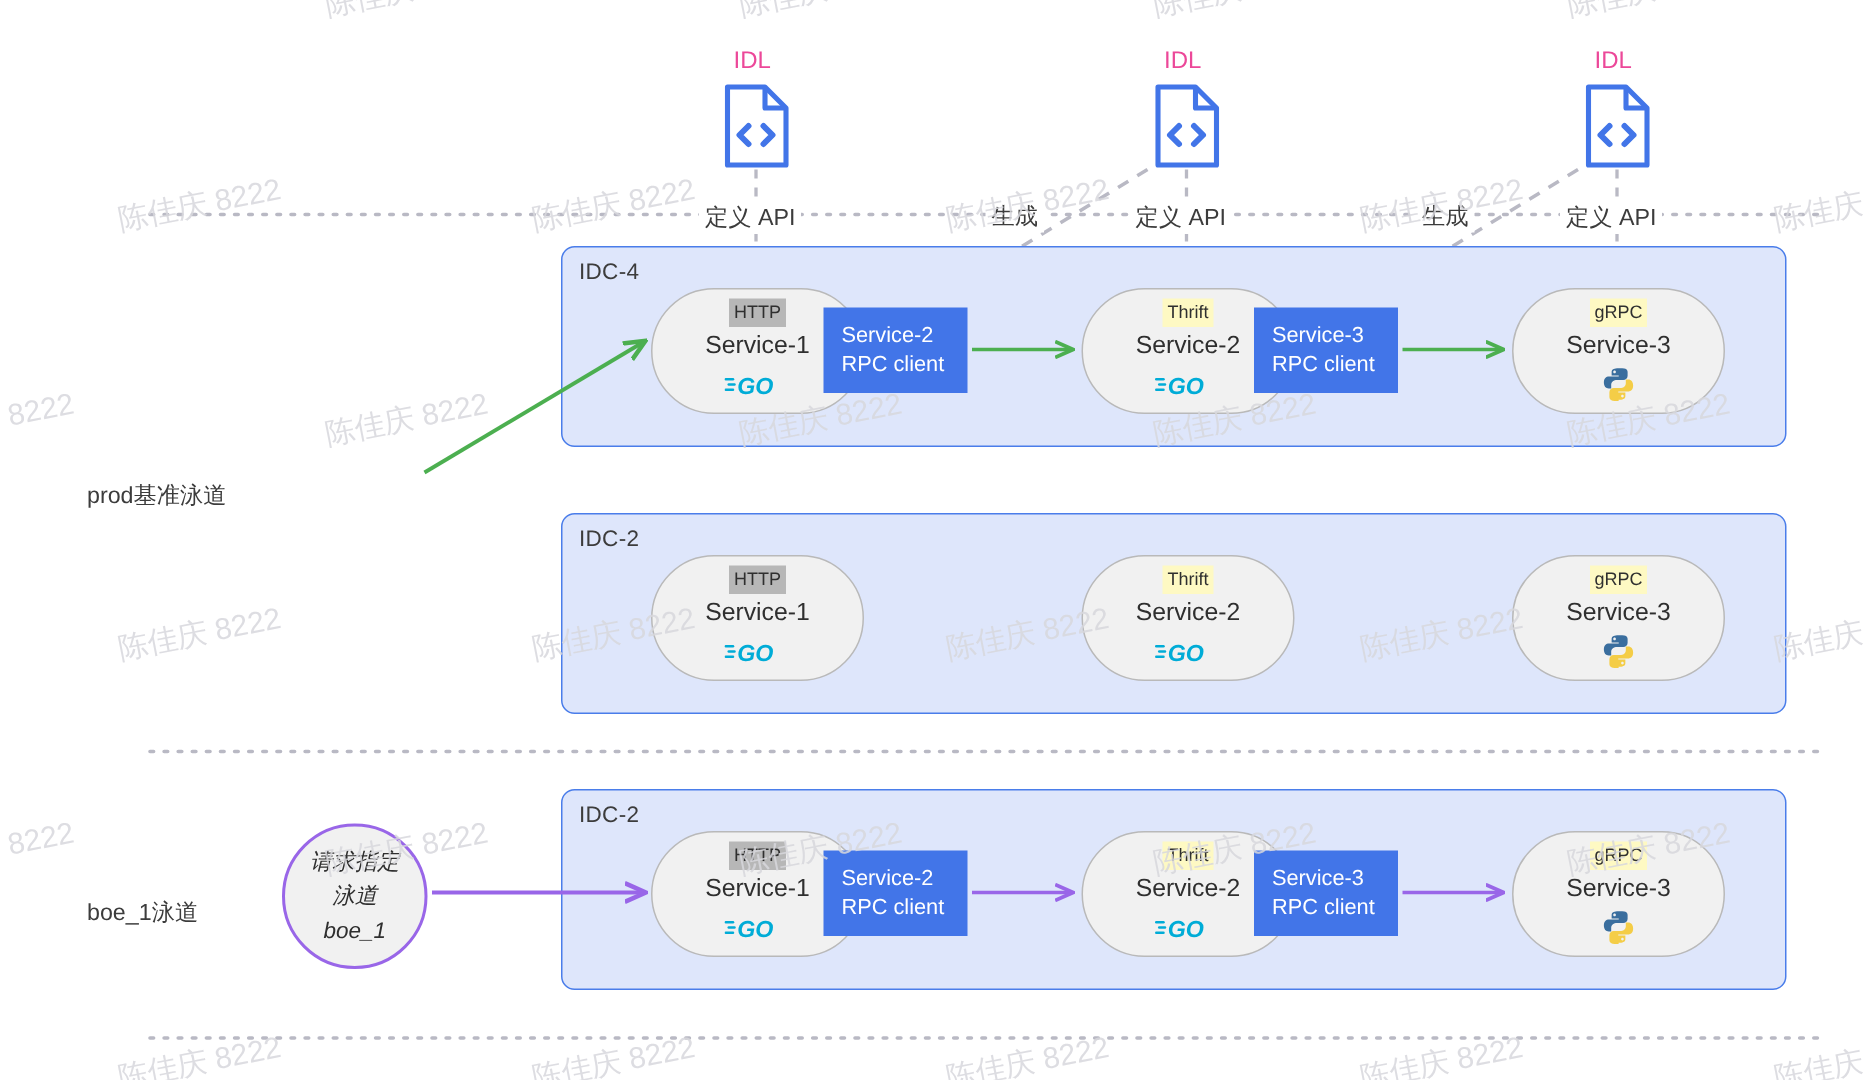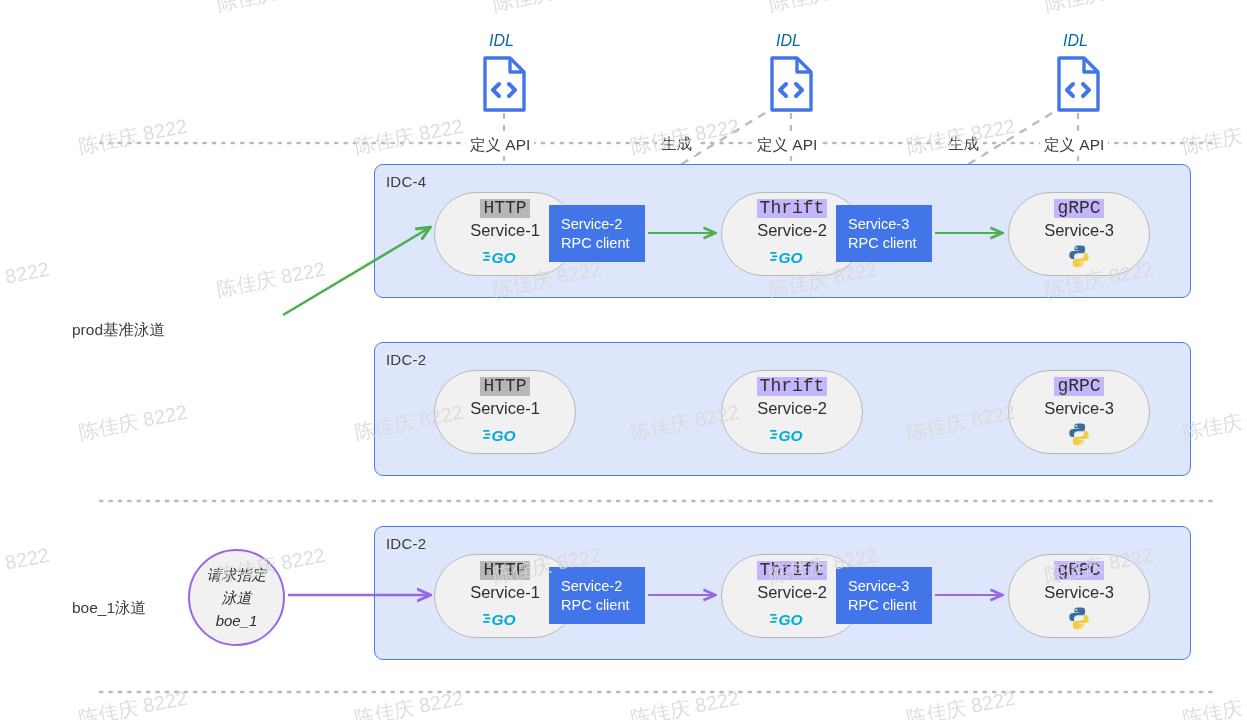--- a/index.html
+++ b/index.html
@@ -46,27 +46,26 @@
   .svc{
     position:absolute;
     background:#f1f1f1;
     border:1.6px solid #b9b9b9;
     border-radius:48px;
     z-index:3;
     display:flex;flex-direction:column;
     align-items:center;justify-content:center;
   }
   .proto{
-    font-size:18px;color:#2f2f2f;
+    font-size:12px;color:#2f2f2f;
     padding:0 3px;line-height:19px;
     margin-bottom:1px;
-    font-family:Liberation Mono, monospace;
   }
   .proto.http{background:#b7b7b7;}
-  .proto.blue{background:#c4b5fd;}
+  .proto.blue{background:#fef9c3;}
   .svc-name{font-size:16.5px;color:#2f2f2f;line-height:22px;margin-bottom:2px;}
   .lang{height:26px;display:flex;align-items:center;justify-content:center;}
 
   
   .rpc{
     position:absolute;
     background:#4275e8;
     color:#ffffff;
     font-size:14.5px;
     line-height:19px;
@@ -84,22 +83,22 @@
     z-index:4;
     display:flex;flex-direction:column;
     align-items:center;justify-content:center;
     font-size:15px;color:#2f2f2f;line-height:23px;
   }
   .lane-circle.green{border:2.2px solid #5fbd5f;}
   .lane-circle.purple{border:2.2px solid #9966e8;}
 
   
   .txt{position:absolute;z-index:4;color:#3c3c3c;white-space:nowrap;}
-  .lane-label{font-size:15.5px;color:#3c3c3c;margin-left:14px;}
-  .idl-label{font-size:16px;color:#0369a1;font-style:italic;}
+  .lane-label{font-size:15.5px;color:#3c3c3c;}
+  .idl-label{font-size:16px;color:#ec4899;}
   .edge-label{font-size:15.5px;color:#3c3c3c;background:#ffffff;padding:0 4px;}
 
   
   .idl-icon{position:absolute;z-index:4;}
 </style>
 </head>
 <body>
 
 <div id="stage">
 

